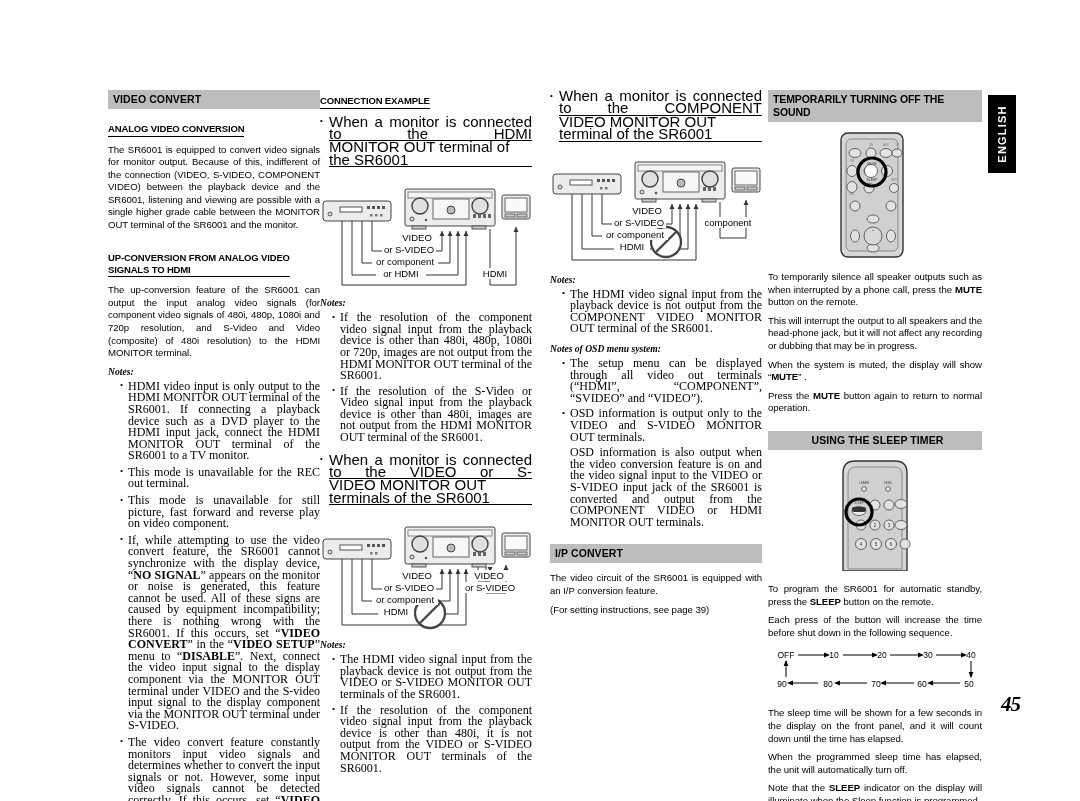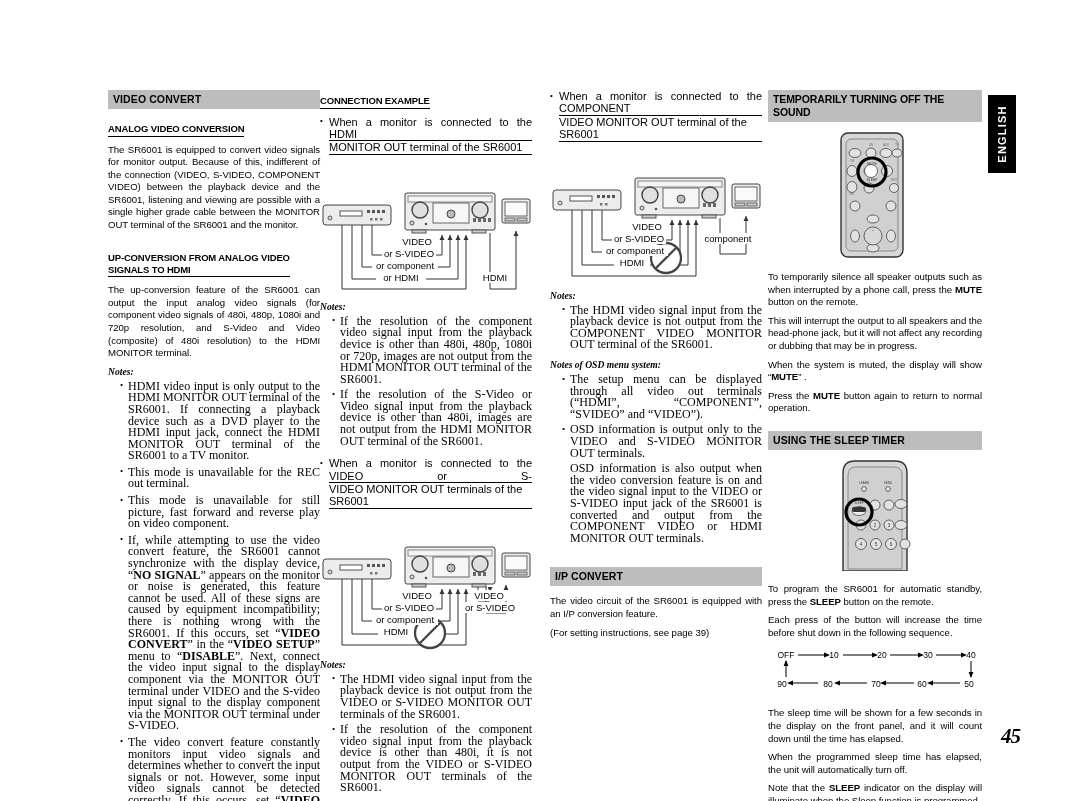--- a/index.html
+++ b/index.html
@@ -84,22 +84,22 @@
     font-size:9px;
   }
   ul.notes > li p{margin:4px 0 0 0;text-align:justify;}
   ul.notes > li b{font-weight:bold;}
   ul.notes.tight > li{margin-bottom:4px;}
 
   
   .cbul{
     position:relative;
     padding-left:9px;
-    margin:0 0 22px 0;
-    font-size:11px;
+    margin:0 0 6px 0;
+    font-size:15px;
     line-height:12.4px;
   }
   .cbul:before{
     content:"\2022";
     position:absolute;left:0;top:-.5px;
     font-size:8px;
   }
   .cbul span{
     border-bottom:1px solid #000;
     display:inline;
@@ -134,21 +134,21 @@
     position:absolute;
     left:50%;top:50%;
     margin-left:-32px;margin-top:-7px;
     width:64px;text-align:center;
     line-height:14px;
   }
 
   
   #page-number{
     position:absolute;
-    right:60px;bottom:52px;
+    right:60px;bottom:84px;
     font-family:"Liberation Serif", serif;
     font-style:italic;
     font-weight:bold;
     font-size:21px;
     letter-spacing:-1px;
   }
 
   
   .seq{margin:0 0 10px 0;}
 </style>
@@ -424,21 +424,21 @@
 
     <div class="notes-label" style="margin-top:8px;">Notes of OSD menu system:</div>
     <ul class="notes tight">
       <li>The setup menu can be displayed through all video out terminals (“HDMI”, “COMPONENT”, “SVIDEO” and “VIDEO”).</li>
       <li>
         <span>OSD information is output only to the VIDEO and S-VIDEO MONITOR OUT terminals.</span>
         <p>OSD information is also output when the video conversion feature is on and the video signal input to the VIDEO or S-VIDEO input jack of the SR6001 is converted and output from the COMPONENT VIDEO or HDMI MONITOR OUT terminals.</p>
       </li>
     </ul>
 
-    <div class="bar" style="margin-top:23px;">I/P CONVERT</div>
+    <div class="bar" style="margin-top:16px;">I/P CONVERT</div>
     <div class="p">The video circuit of the SR6001 is equipped with an I/P conversion feature.</div>
     <div class="p last" style="text-align:left;">(For setting instructions, see page 39)</div>
   </div>
 
   <div class="col" id="col4">
     <div class="bar tight">TEMPORARILY TURNING OFF  THE SOUND</div>
 
     <div class="remote-wrap">
       <svg width="112" height="128" viewBox="0 0 112 128">
         <rect x="22" y="2" width="62" height="124" rx="7" fill="#d6d6d6" stroke="#333" stroke-width="1.4"></rect>
@@ -478,21 +478,21 @@
           <text x="54" y="100">▲</text>
         </g>
       </svg>
     </div>
 
     <div class="p">To temporarily silence all speaker outputs such as when interrupted by a phone call, press the <b>MUTE</b> button on the remote.</div>
     <div class="p">This will interrupt the output to all speakers and the head-phone jack, but it will not affect any recording or dubbing that may be in progress.</div>
     <div class="p">When the system is muted, the display will show “<b>MUTE</b>” .</div>
     <div class="p">Press the <b>MUTE</b> button again to return to normal operation.</div>
 
-    <div class="bar" style="margin-top:16px;">USING THE SLEEP TIMER</div>
+    <div class="bar" style="margin-top:16px;text-align:center;">USING THE SLEEP TIMER</div>
 
     <div class="remote-wrap">
       <svg width="112" height="112" viewBox="0 0 112 112">
         <path d="M24 14 q0 -12 12 -12 h40 q12 0 12 12 v98 h-64 z" fill="#d6d6d6" stroke="#333" stroke-width="1.4"></path>
         <path d="M29 16 q0 -8 8 -8 h38 q8 0 8 8 v94 h-54 z" fill="#d0d0d0" stroke="#777" stroke-width=".8"></path>
         <g fill="#e2e2e2" stroke="#555" stroke-width=".9">
           <circle cx="45" cy="30" r="2.4"></circle>
           <circle cx="69" cy="30" r="2.4"></circle>
           <ellipse cx="40" cy="52" rx="7" ry="4.5" fill="#ededed"></ellipse>
           <circle cx="56" cy="46" r="5"></circle>

